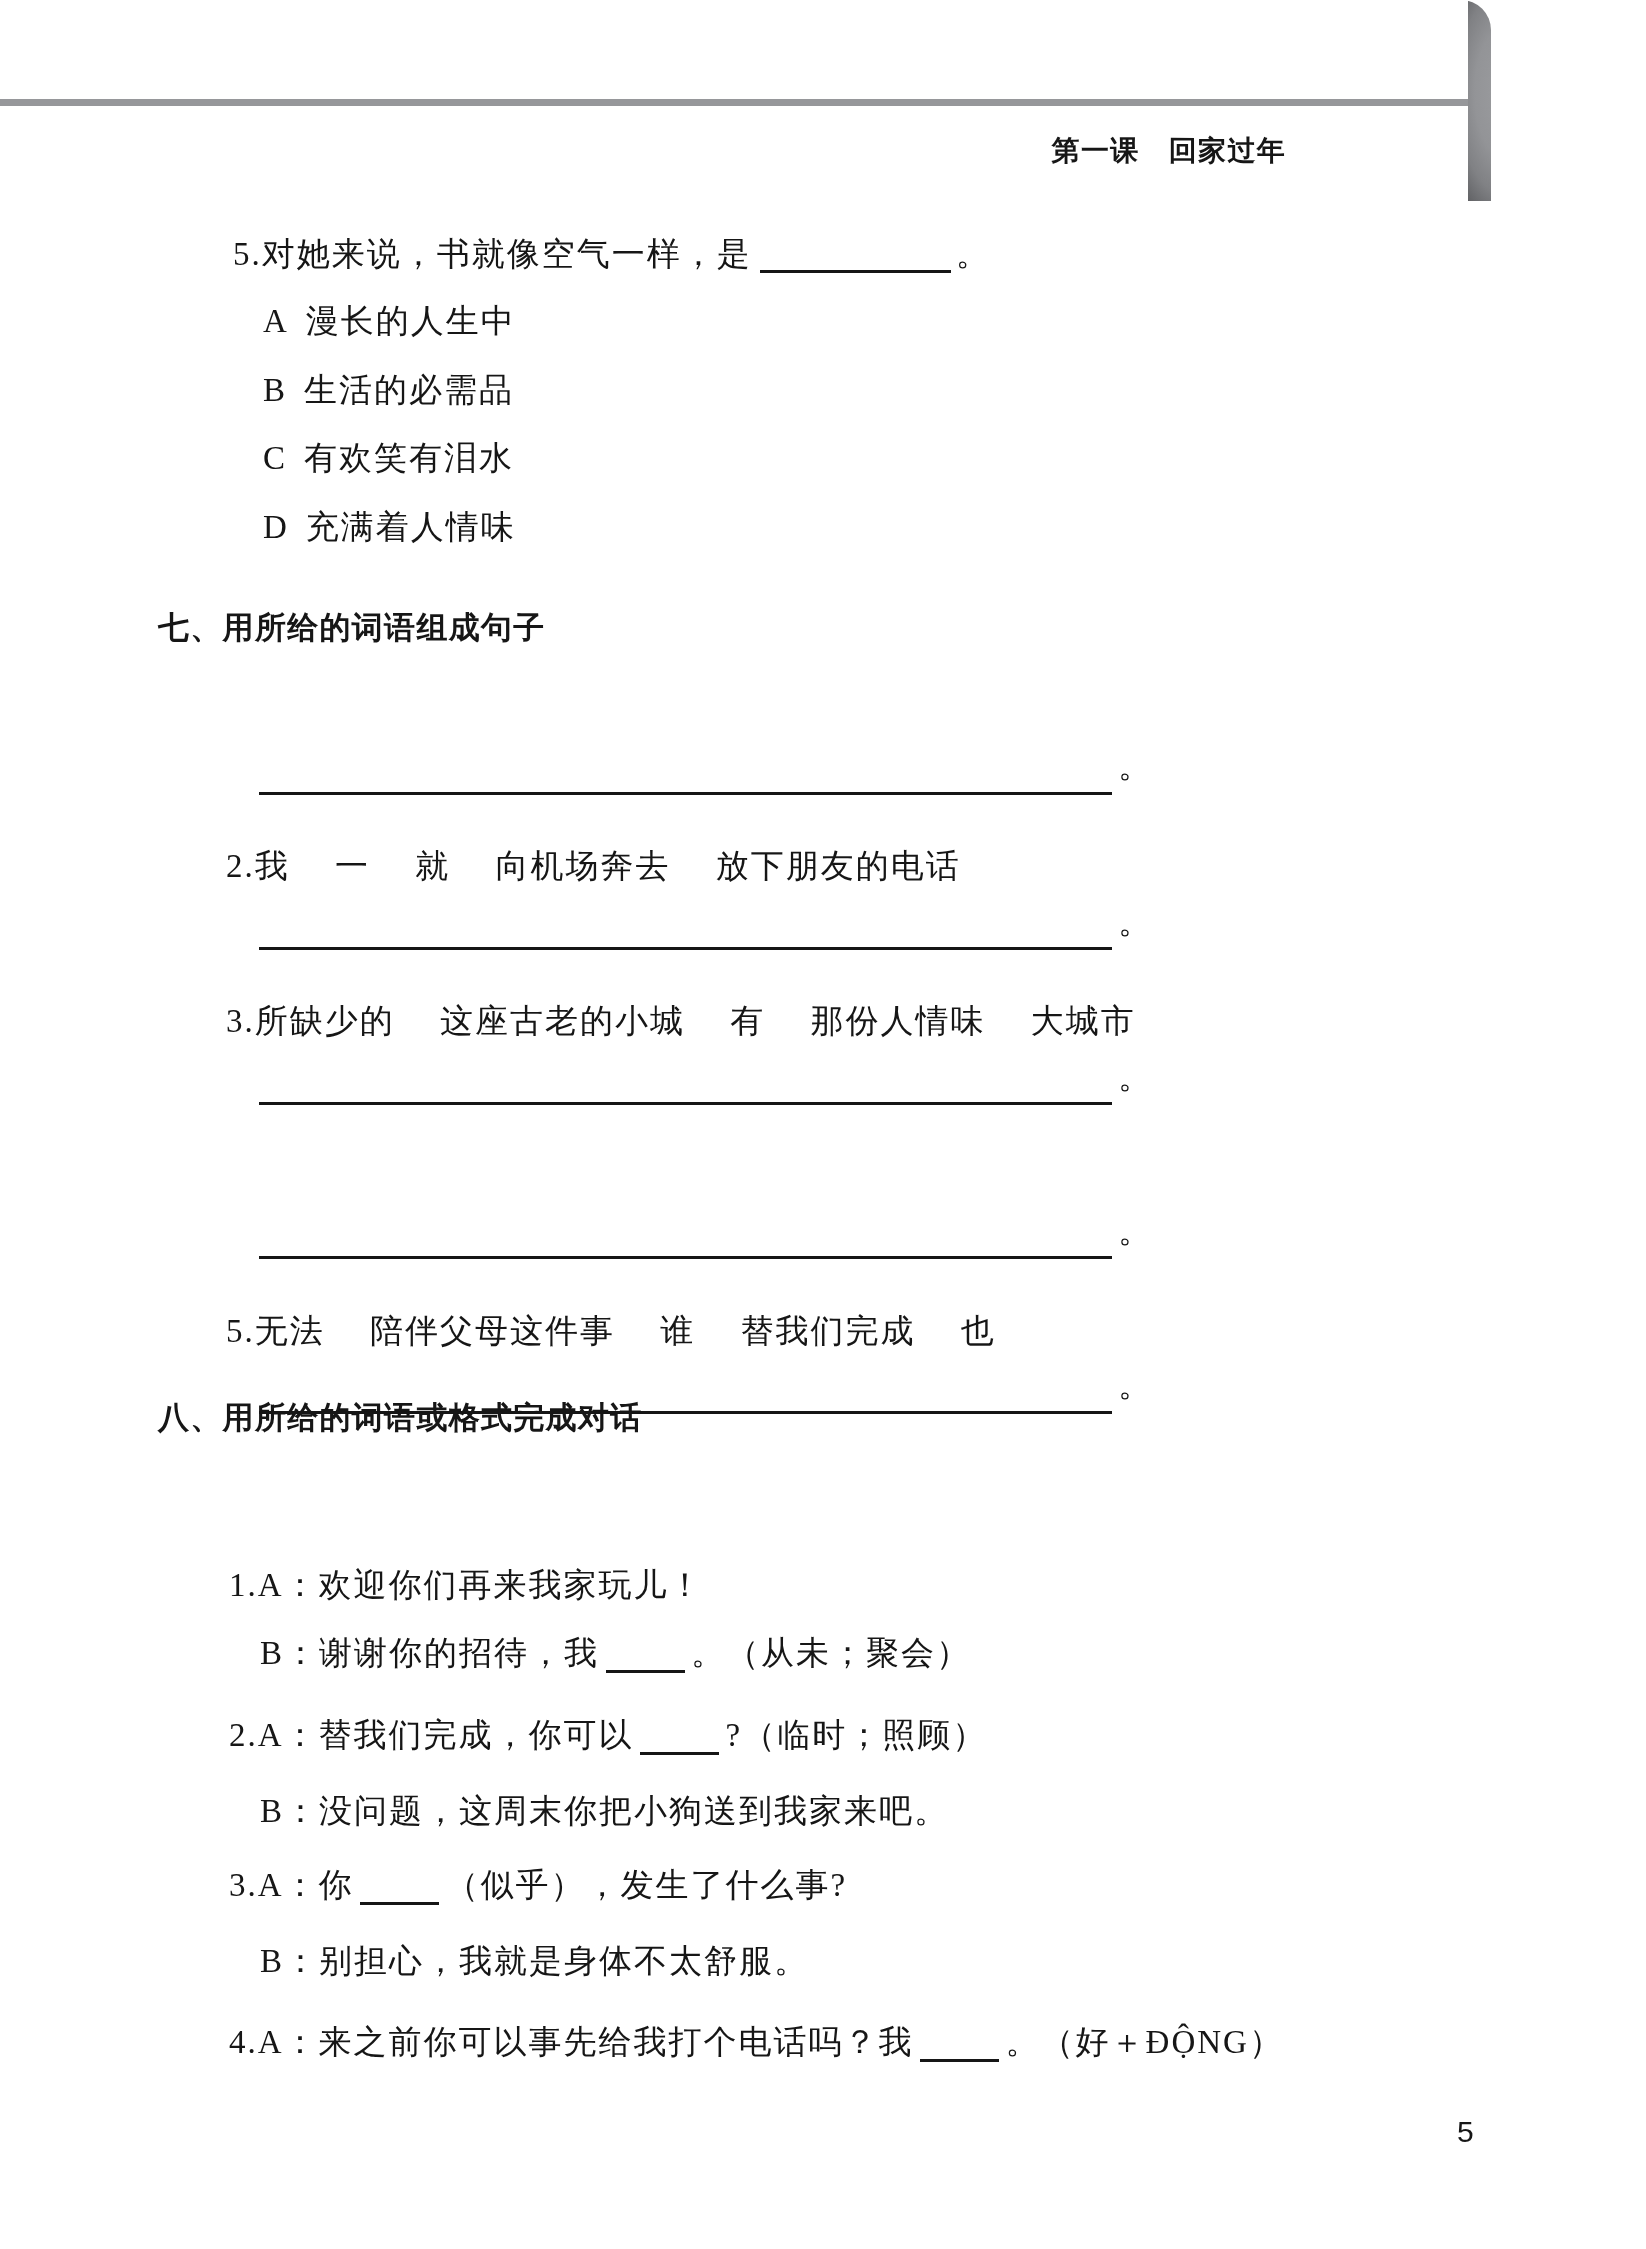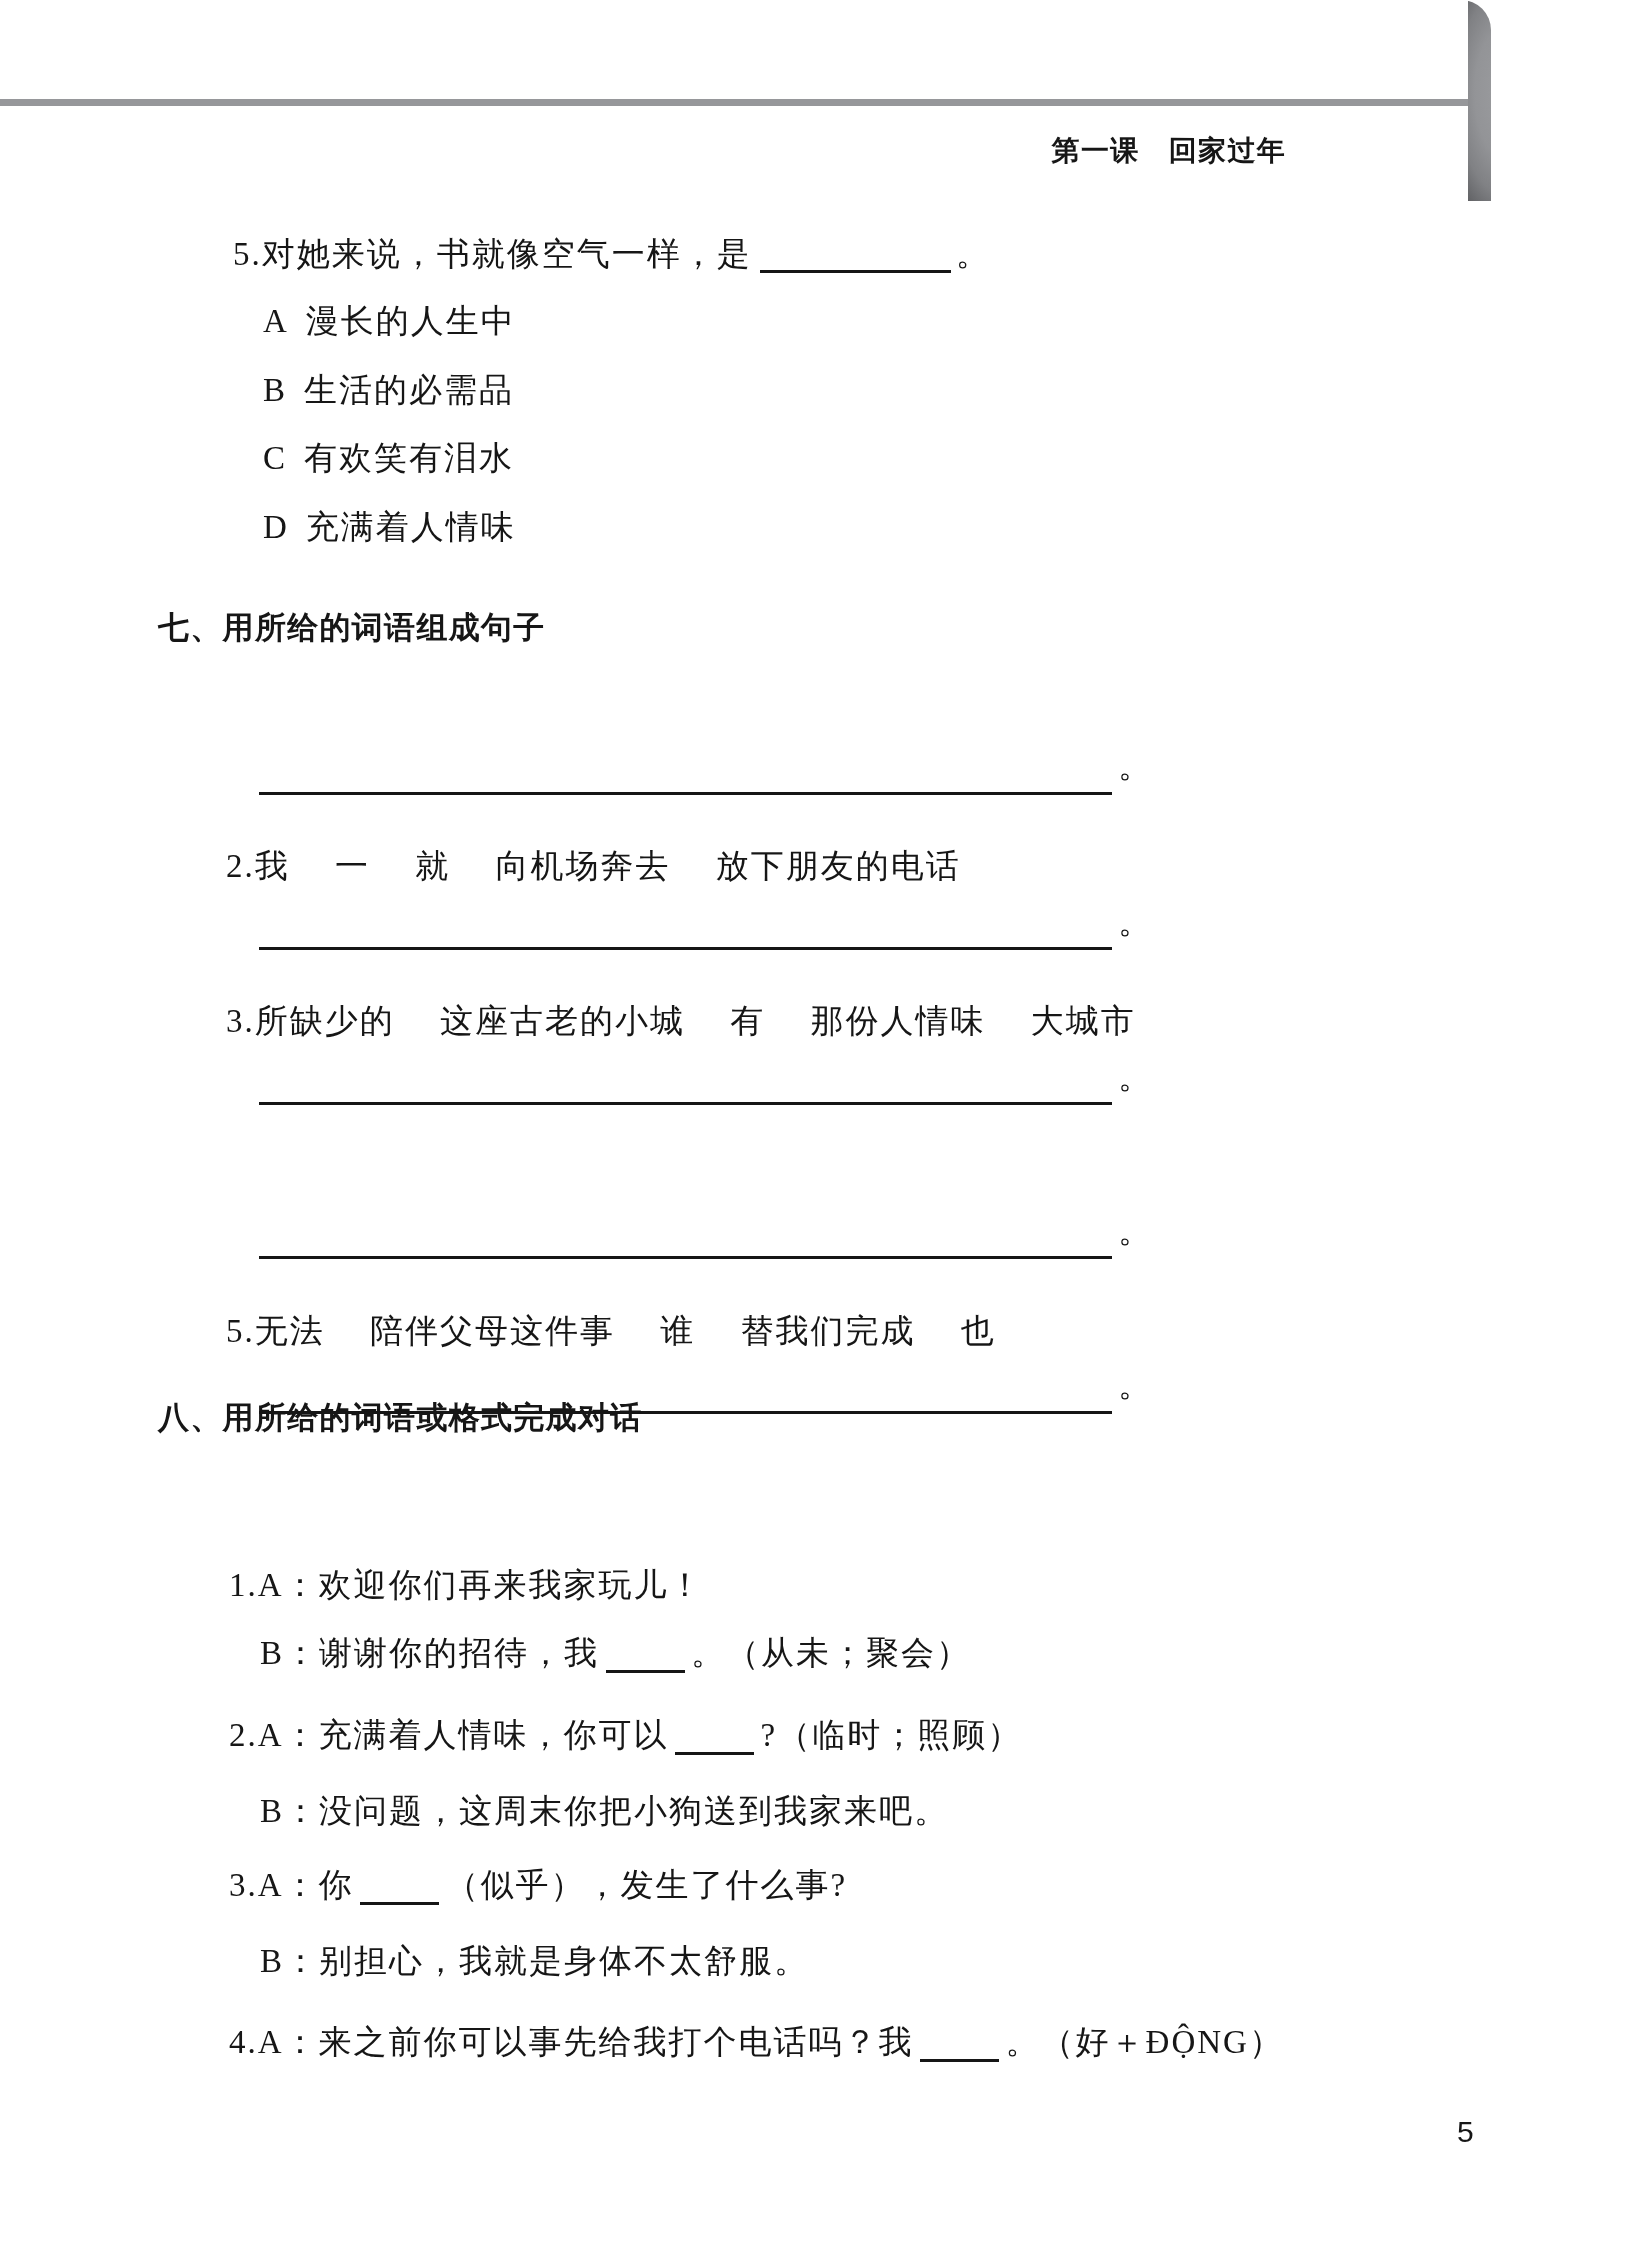--- a/index.html
+++ b/index.html
@@ -91,21 +91,21 @@
   </div>
   <div class="row dlg" style="left:260px; top:1633px; width:1225px;">
     <span>B：</span>
       <span>谢谢你的招待，我</span>
       <span class="dlg-blank"></span>
       <span>。（从未；聚会）</span>
   </div>
 
   <div class="row dlg" style="left:229px; top:1715px; width:1257px;">
     <span>2.A：</span>
-      <span>充满着人情味，你可以</span>
+      <span>替我们完成，你可以</span>
       <span class="dlg-blank"></span>
       <span>?（临时；照顾）</span>
   </div>
   <div class="row" style="left:260px; top:1791px;">
     <span>B：</span><span>没问题，这周末你把小狗送到我家来吧。</span>
   </div>
 
   <div class="row dlg" style="left:229px; top:1865px; width:1257px;">
     <span>3.A：</span>
       <span>你</span>

